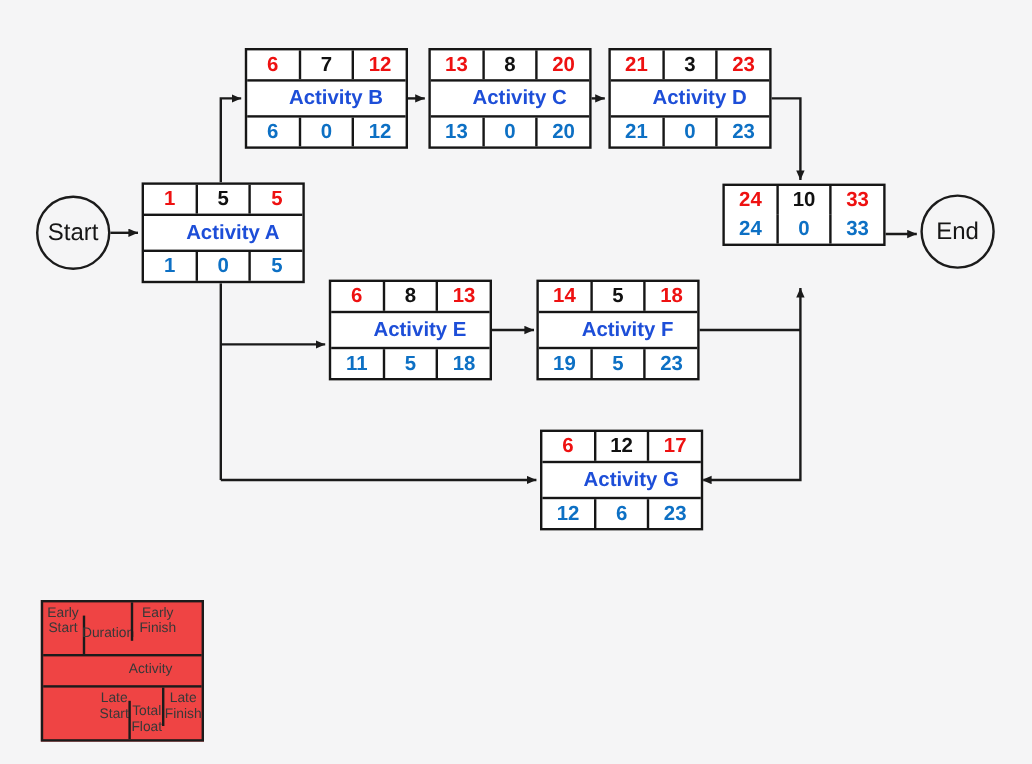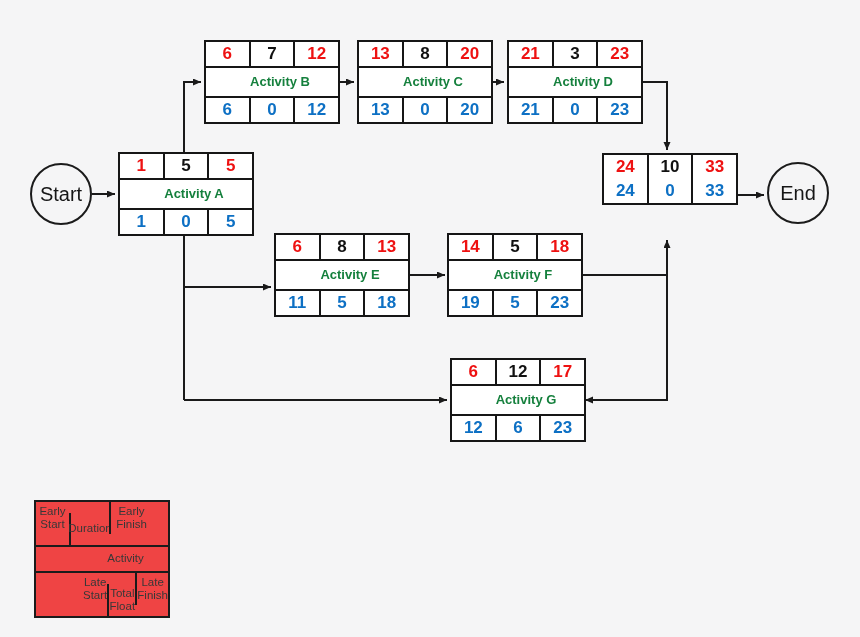--- a/index.html
+++ b/index.html
@@ -10,21 +10,21 @@
   
   .node{position:absolute;width:132px;background:#ffffff;border:2px solid #161616;box-sizing:content-box;}
   .nrow{display:flex;height:24px;}
   .nrow.vals{border-top:none;}
   .nrow.mid{height:28px;border-top:2px solid #161616;border-bottom:2px solid #161616;}
   .cell{flex:1 1 0;text-align:center;font-weight:bold;font-size:17px;line-height:24px;}
   .cell + .cell{border-left:2px solid #161616;}
   .es,.ef{color:#ee1111;}
   .dur{color:#111111;}
   .ls,.tf,.lf{color:#0d70c4;}
-  .nname{width:100%;text-align:center;font-weight:bold;font-size:13px;line-height:28px;color:#15803d;padding-left:16px;}
+  .nname{width:100%;text-align:center;font-weight:bold;font-size:17px;line-height:28px;color:#1d4ed8;padding-left:16px;}
 
   
   .terminal{position:absolute;width:62px;height:62px;border:2px solid #1b1b1b;border-radius:50%;
             background:transparent;display:flex;align-items:center;justify-content:center;
             font-size:20px;color:#161616;box-sizing:border-box;}
 
   
   #legend-title{position:absolute;left:35px;top:470px;font-size:22px;font-weight:bold;
                 color:#0a0a0a;text-decoration:underline;margin-top:31px;}
   #legend-table{position:absolute;left:34px;top:500px;width:132px;border:2px solid #1b1b1b;background:#ef4444;}

